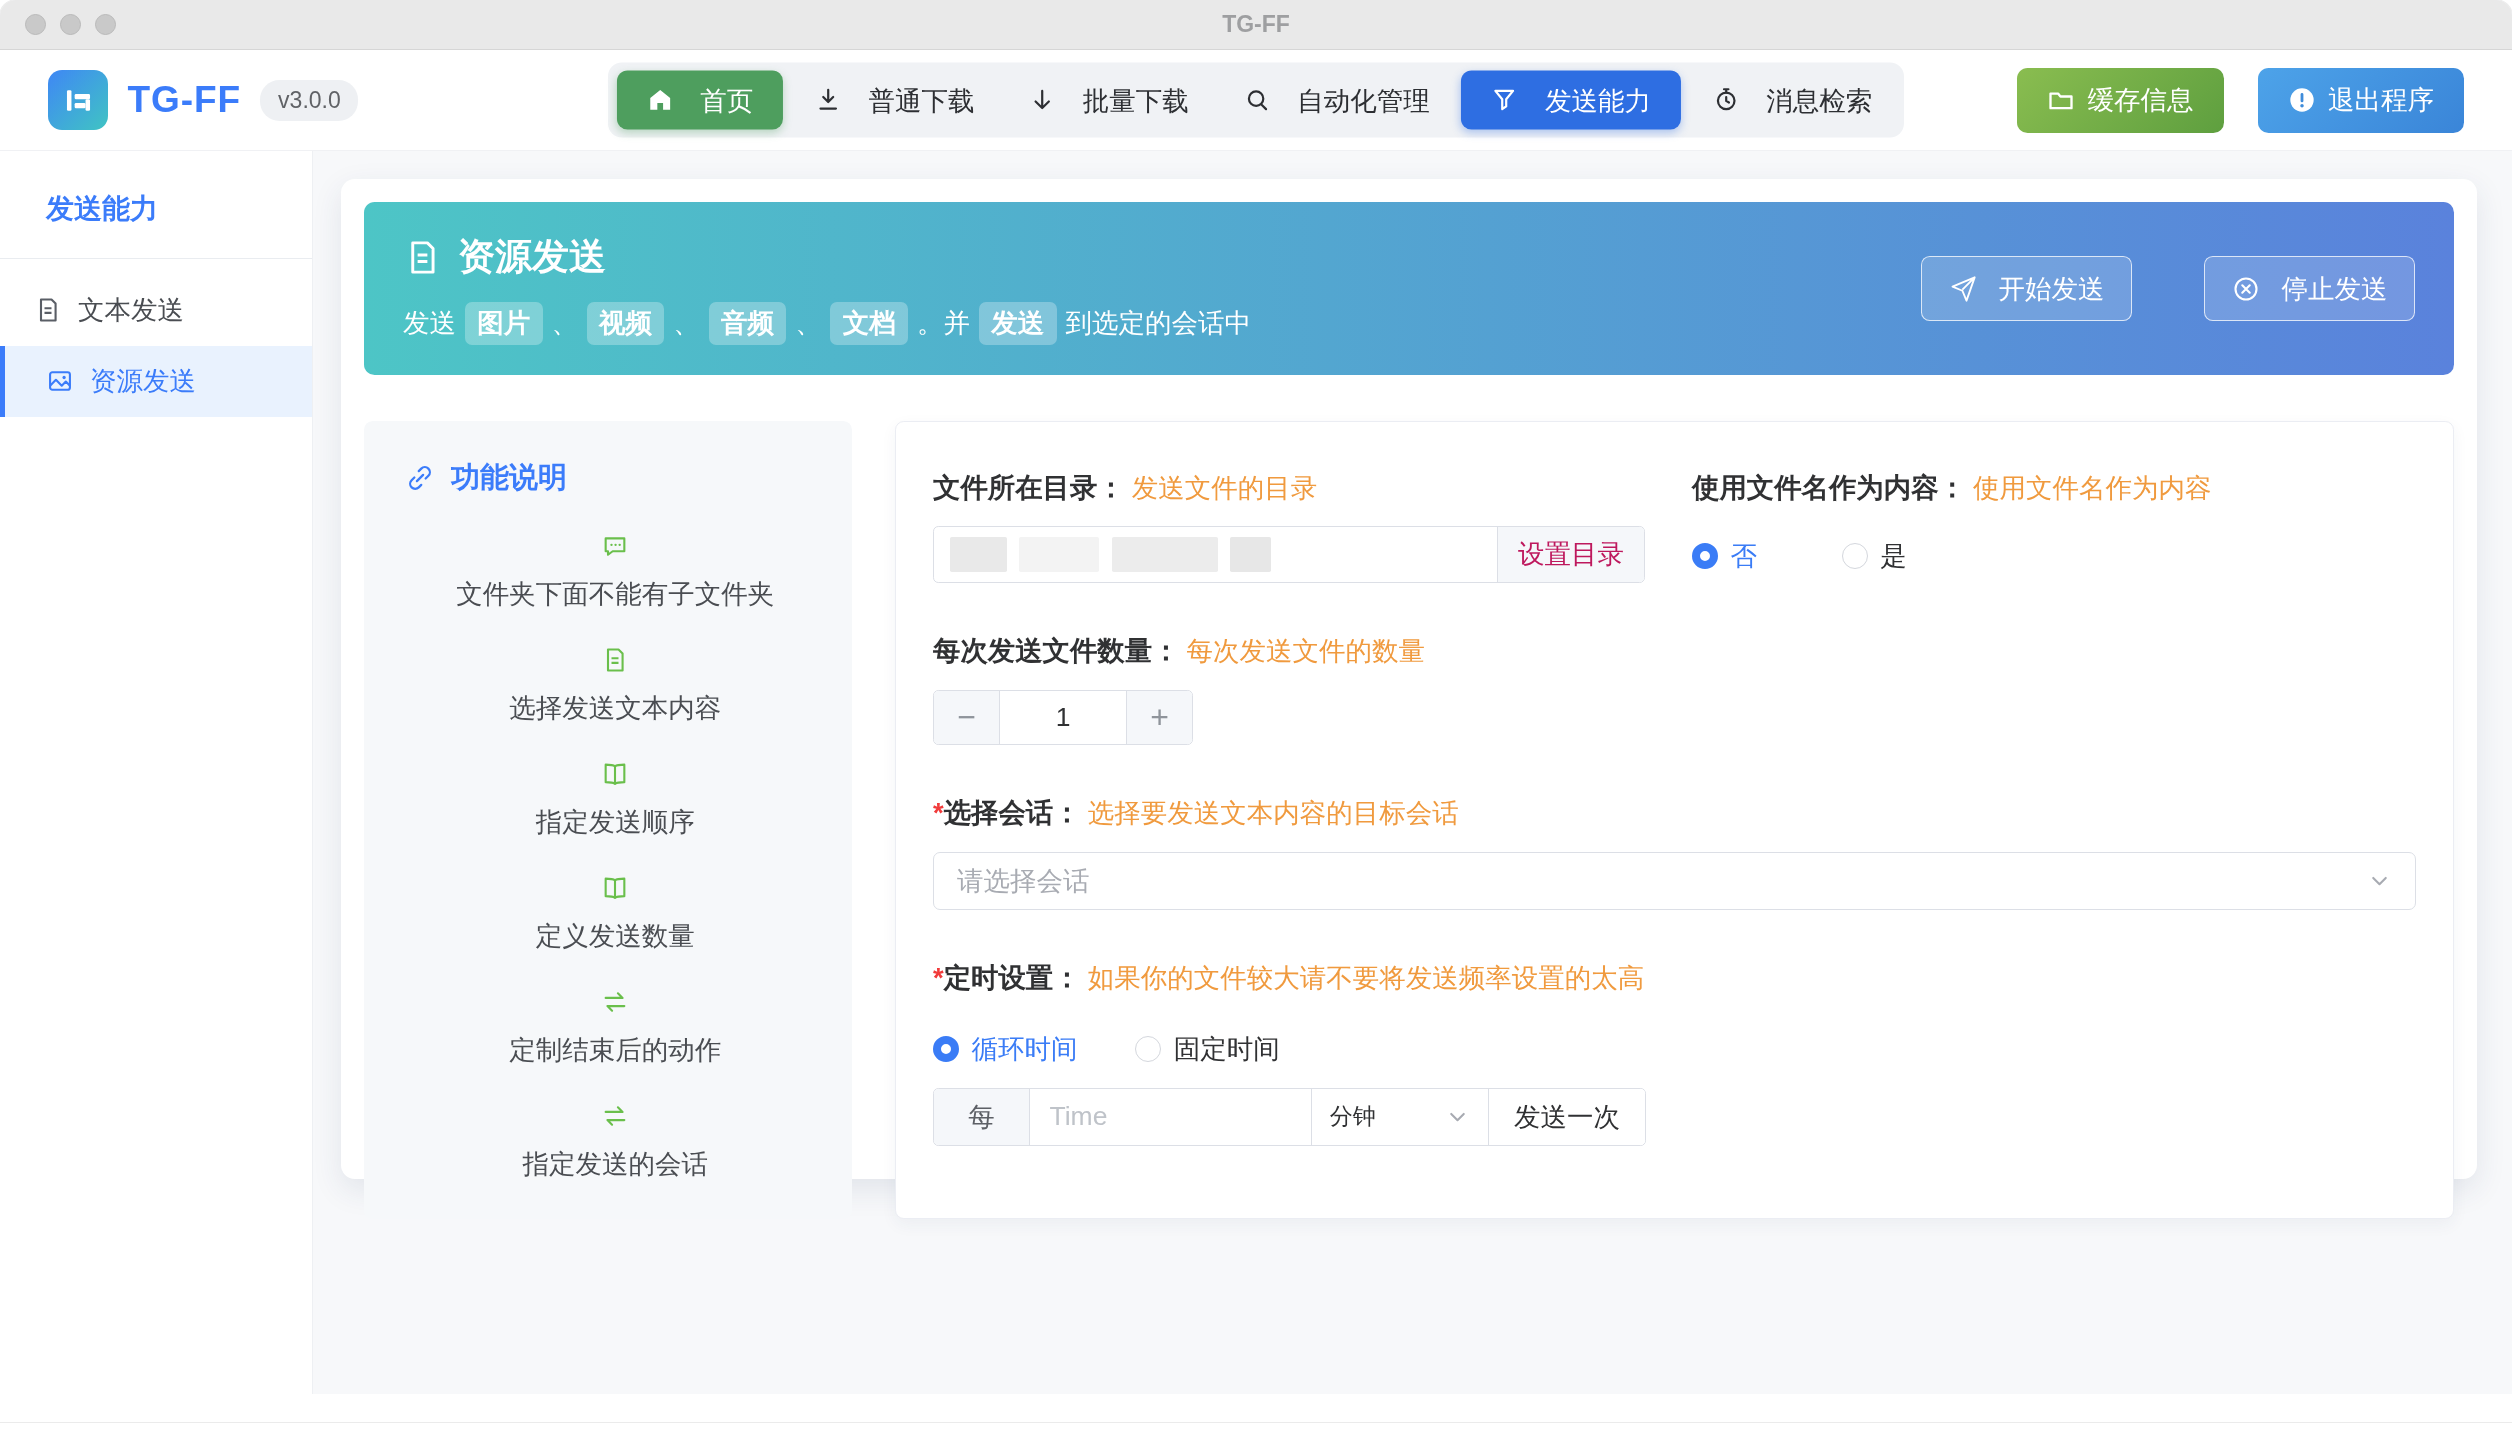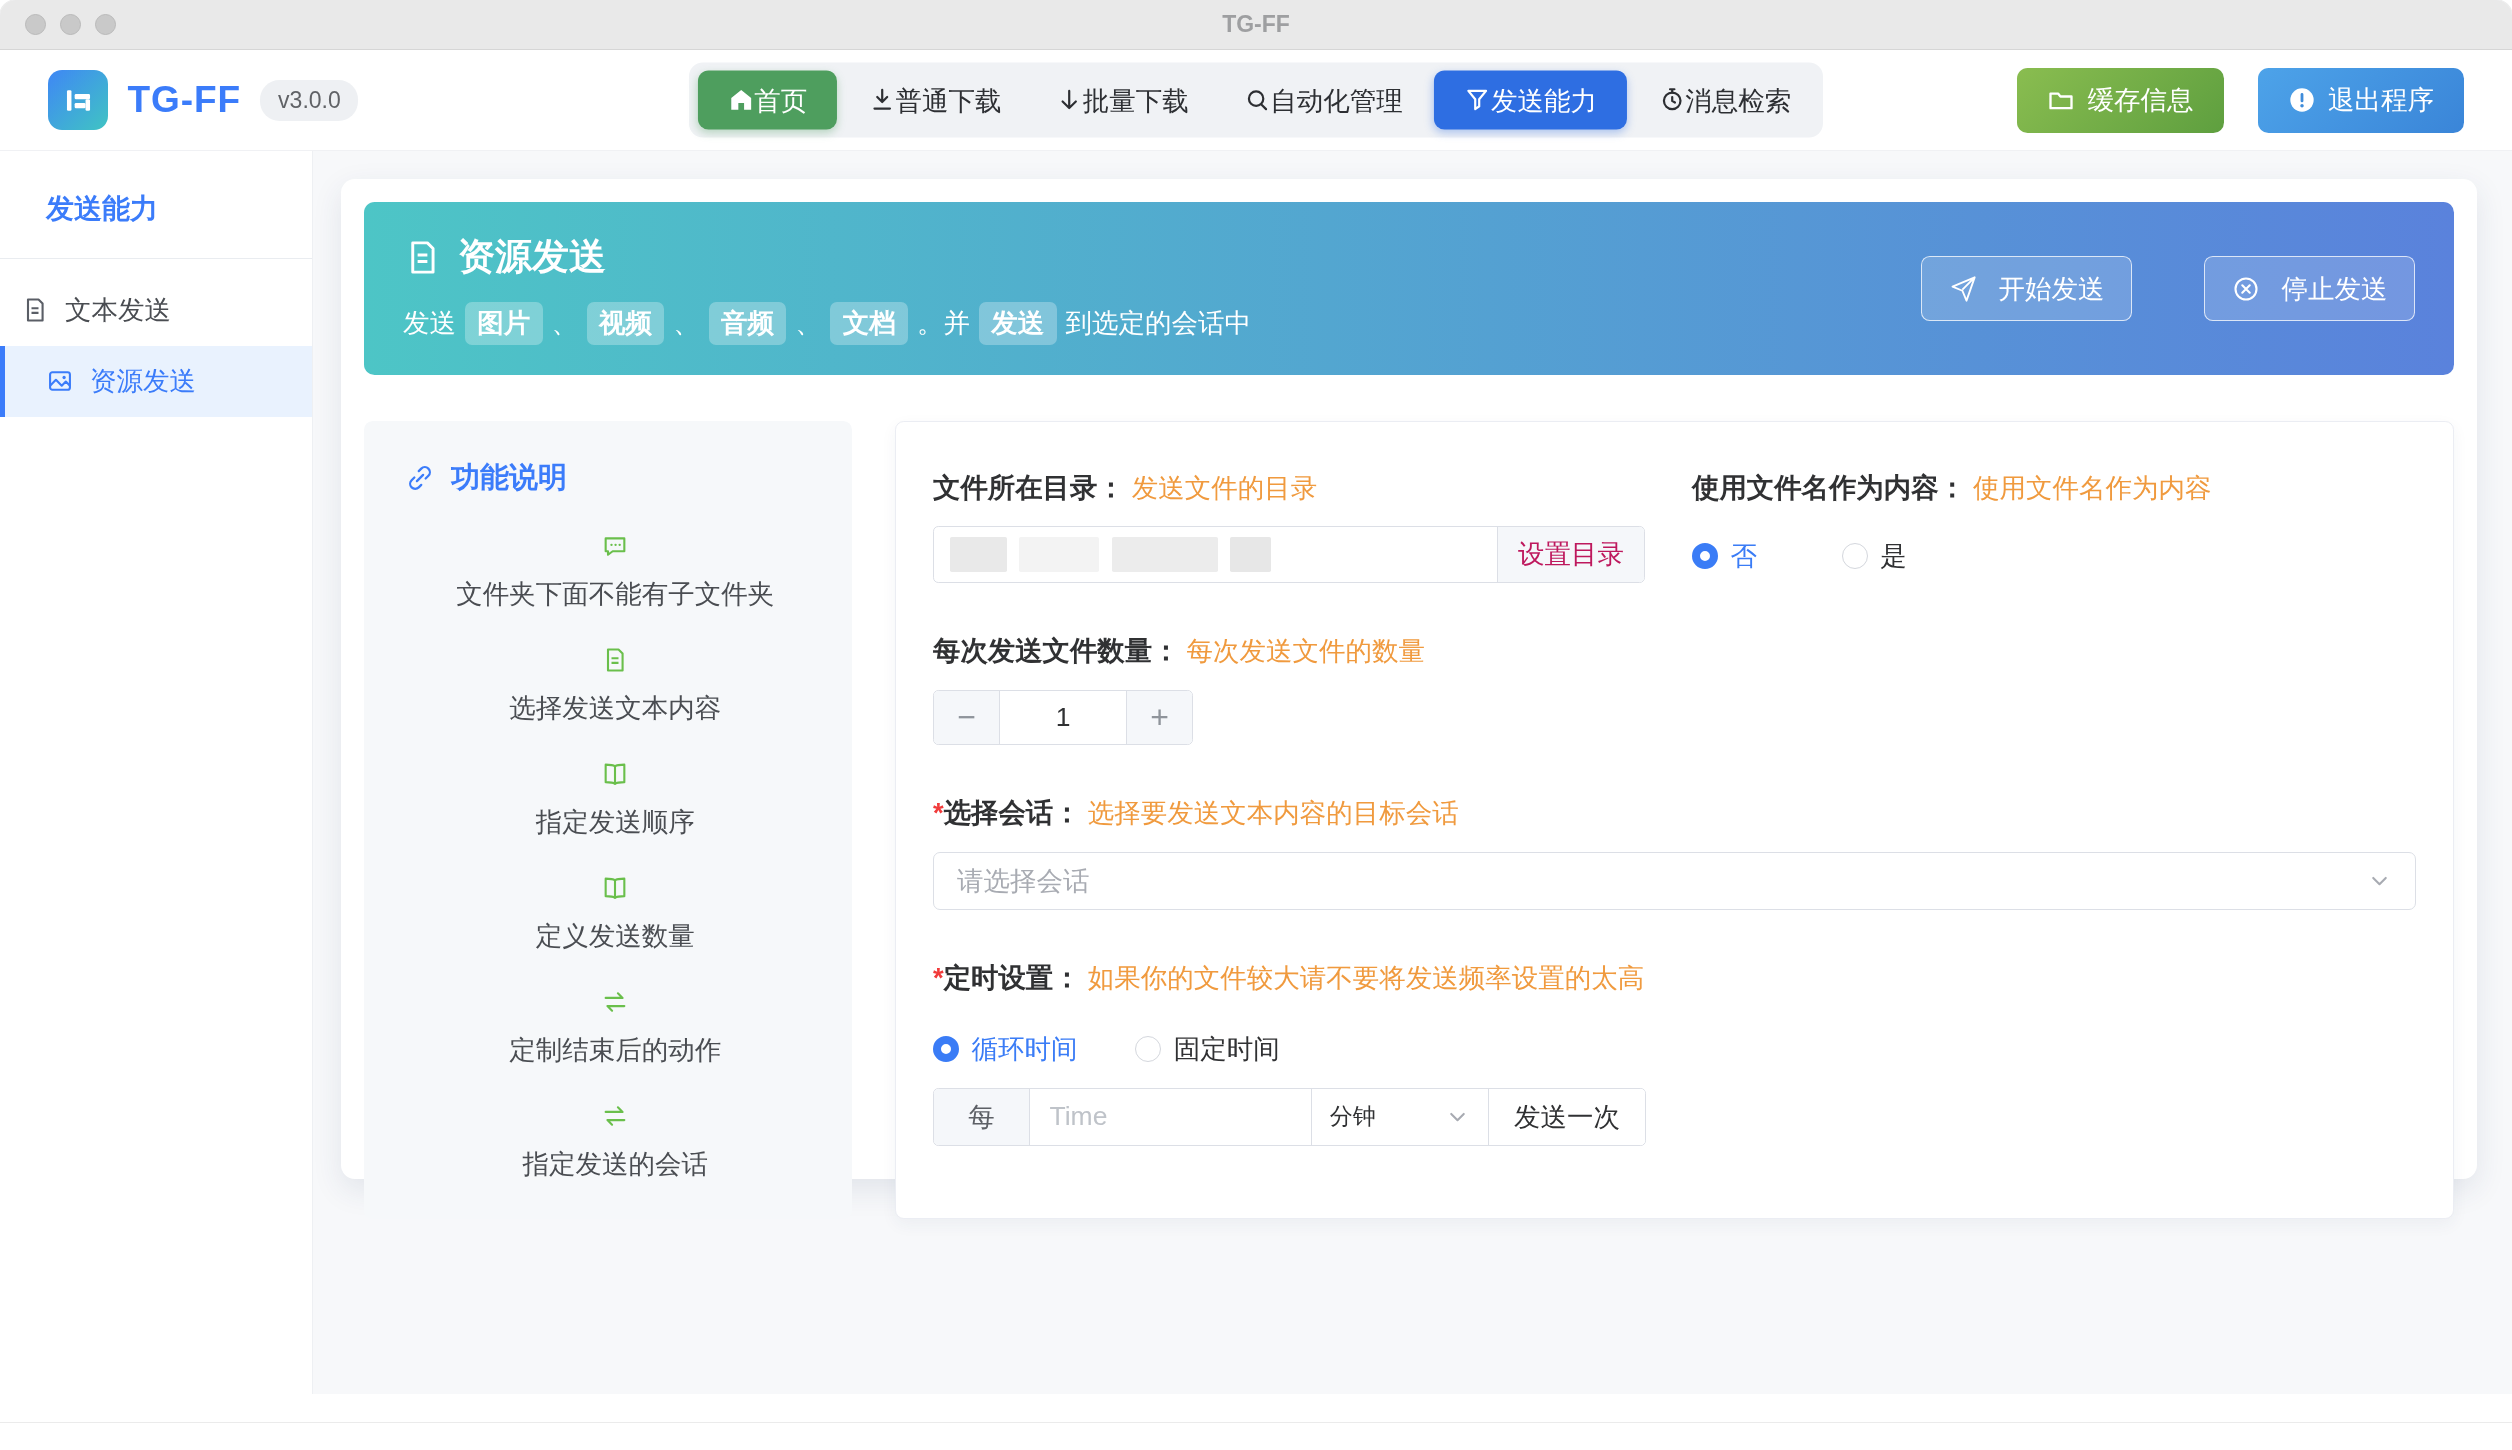--- a/index.html
+++ b/index.html
@@ -13,35 +13,35 @@
   .traffic span { width:21px; height:21px; border-radius:50%; background:#c9c9c9; border:0.9px solid #b9b9b9; }
   .win-title { position:absolute; left:0; right:0; text-align:center; font-size:23px; font-weight:bold; color:#9e9fa1; }
 
   
   .navbar { position:relative; height:101px; background:#ffffff; border-bottom:0.9px solid #f0f1f4; display:flex; align-items:center; padding:0 48px; }
   .brand { display:flex; align-items:center; gap:19.5px; }
   .logo { width:60px; height:60px; border-radius:14px; background:linear-gradient(135deg,#3f87f5 0%,#40c4c3 100%); display:flex; align-items:center; justify-content:center; }
   .brand-name { font-size:37px; font-weight:bold; color:#3b7cfa; letter-spacing:0.9px; }
   .version-badge { font-size:23px; color:#606266; background:#eef0f3; border-radius:19.5px; padding:7px 17.7px; }
   .tabbar { position:absolute; left:50%; top:50%; transform:translate(-50%,-50%); background:#f0f2f5; border-radius:14px; padding:8px 8.8px; display:flex; align-items:center; gap:8.8px; }
-  .tab { display:flex; align-items:center; gap:0; font-size:26.5px; color:#2d2f33; padding:11.5px 23px; border-radius:10.6px; cursor:pointer; white-space:nowrap; }
+  .tab { display:flex; align-items:center; gap:27px; font-size:26.5px; color:#2d2f33; padding:11.5px 23px; border-radius:10.6px; cursor:pointer; white-space:nowrap; }
   .tab svg { width:26.5px; height:26.5px; }
   .tab.active-green { background:#4e9e5e; color:#ffffff; box-shadow:0 3.5px 8.8px rgba(78,158,94,.35); padding:11.5px 30px; }
   .tab.active-blue { background:#2e6ee2; color:#ffffff; box-shadow:0 3.5px 8.8px rgba(46,110,226,.35); padding:11.5px 30px; }
   .nav-actions { margin-left:auto; display:flex; gap:34px; }
   .action-btn { display:flex; align-items:center; gap:12.4px; font-size:26.5px; color:#ffffff; border:none; border-radius:10.6px; padding:0 30px; height:65px; cursor:pointer; }
   .action-btn svg { width:28px; height:28px; }
   .btn-cache { background:linear-gradient(135deg,#8abd50 0%,#5e9f3f 100%); }
   .btn-quit  { background:linear-gradient(135deg,#4da3e9 0%,#3a85d8 100%); }
 
   
   .sidebar { position:absolute; left:0; top:151px; bottom:0; width:313px; background:#ffffff; border-right:0.9px solid #eef0f3; }
   .side-title { font-size:28px; font-weight:bold; color:#3b7cfa; padding:39px 0 30px 46px; }
   .side-divider { height:0.9px; background:#e9ecf0; }
-  .side-item { display:flex; align-items:center; gap:16px; height:71px; padding-left:21px; font-size:26.5px; color:#3c3f44; cursor:pointer; }
+  .side-item { display:flex; align-items:center; gap:16px; height:71px; padding-left:34px; font-size:26.5px; color:#3c3f44; cursor:pointer; }
   .side-item svg { width:28px; height:28px; }
   .side-item.active { background:#e9f2fe; color:#3b7cfa; border-left:5.3px solid #3b7cfa; padding-left:41px; }
   .side-group { margin-top:16px; }
 
   
   .main { position:absolute; left:313px; top:151px; right:0; bottom:0; background:#f7f8fa; overflow:hidden; }
   .card { margin:28px 35px 0 28px; height:1000px; background:#ffffff; border-radius:14px; box-shadow:0 10.6px 30px rgba(40,60,100,.10); padding:23px; }
 
   
   .hero { height:173px; border-radius:10.6px; background:linear-gradient(90deg,#4dc5c6 0%,#5a82dc 100%); color:#ffffff; display:flex; align-items:center; justify-content:space-between; padding:0 39px; }

